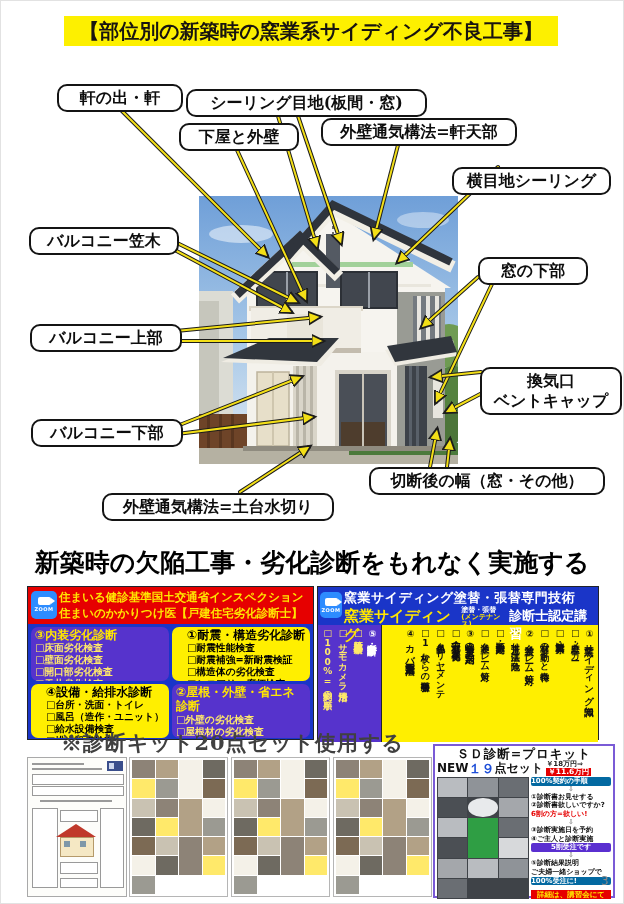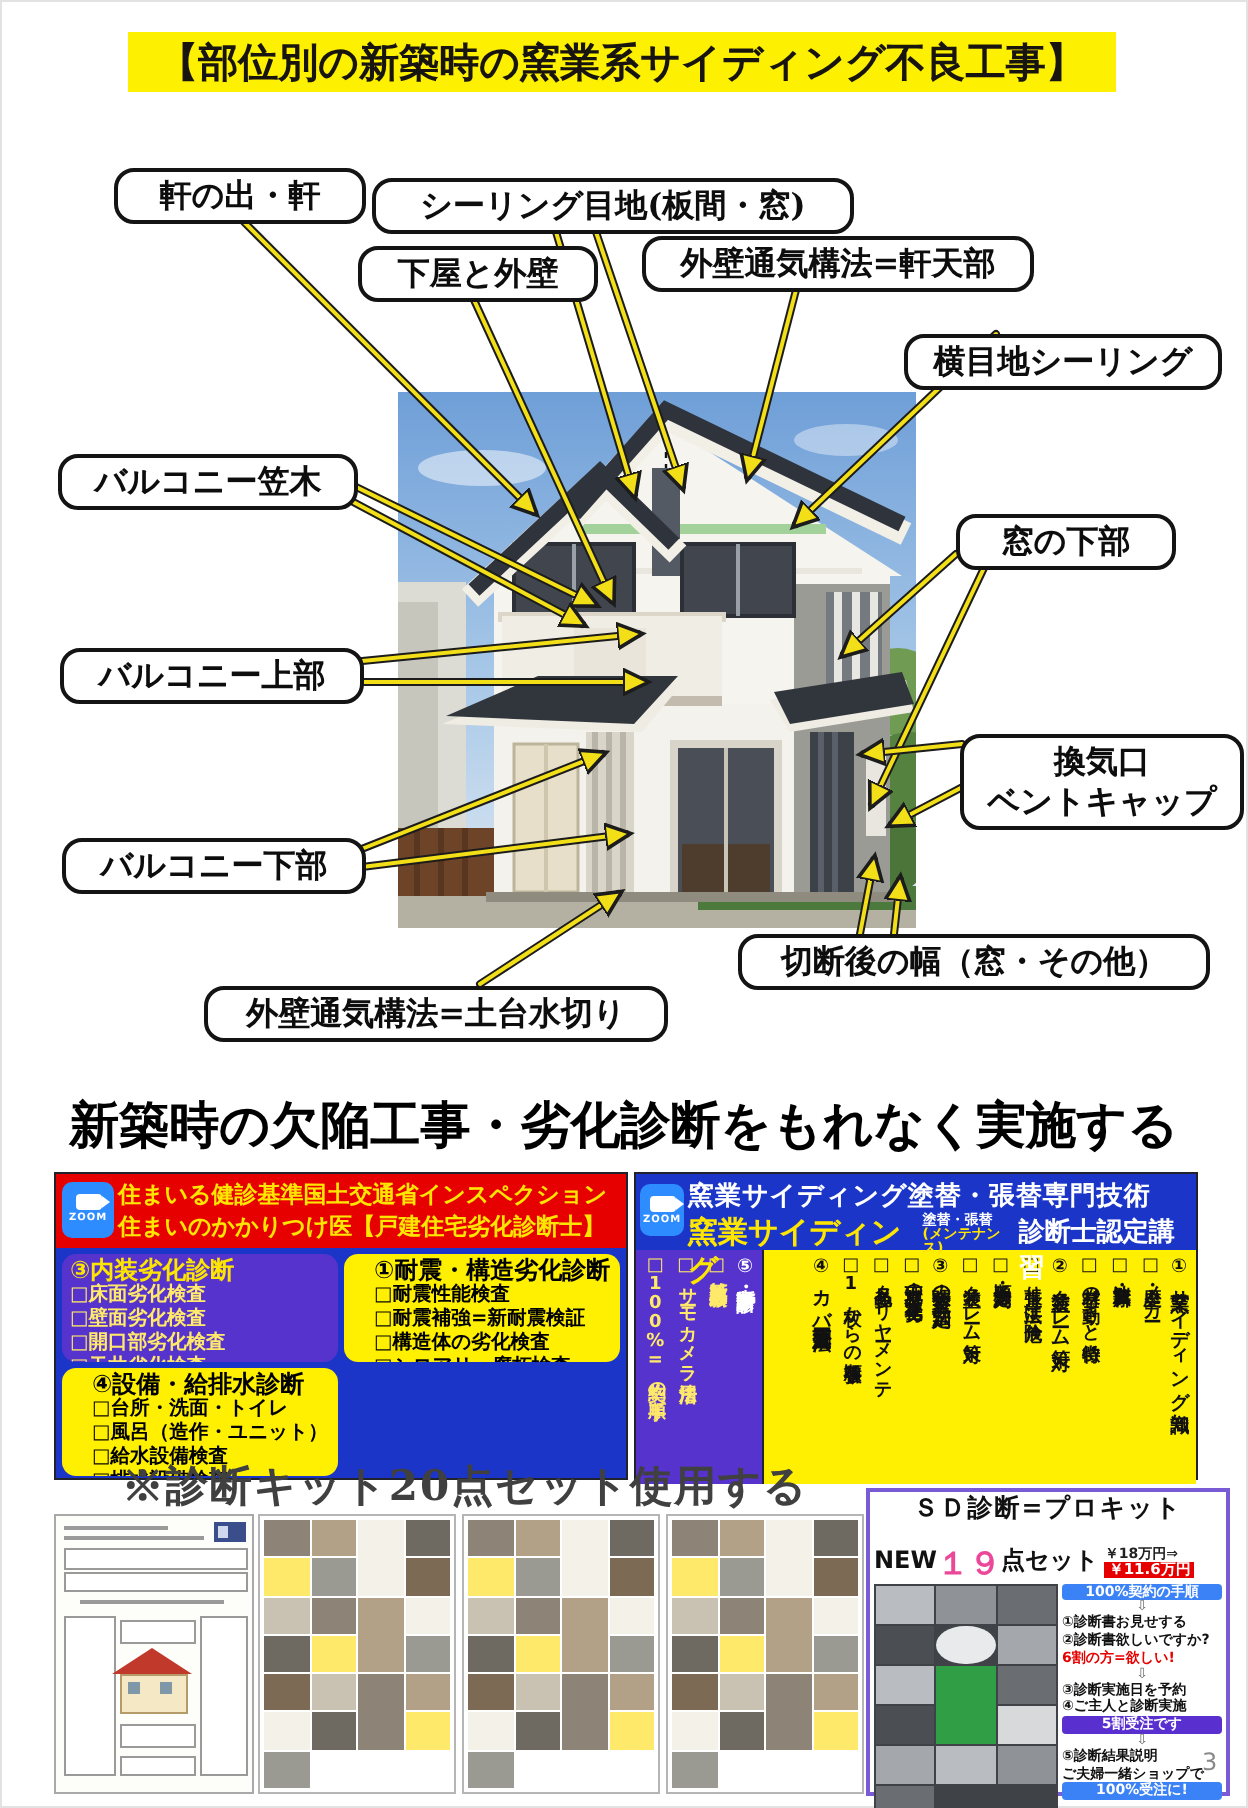--- a/index.html
+++ b/index.html
@@ -99,42 +99,42 @@
   .pstrip div:nth-child(8n+4){background:#6e6a61}
   .pstrip div:nth-child(8n+5){background:#ffe96a}
   .pstrip div:nth-child(8n+6){background:#9b9a92}
   .pstrip div:nth-child(8n+7){background:#7c6a54}
   .pstrip div:nth-child(8n){background:#c9c2b2}
   .pstrip div:nth-child(7n+3){grid-row:span 2;}
   
   .sd{position:absolute;left:433px;top:744px;width:182px;height:154px;background:#fff;
       border:2px solid #7a5bd6;box-sizing:border-box;z-index:3;padding:1px 2px;}
   .sd-t1{text-align:center;font-weight:800;font-size:12.5px;color:#111;letter-spacing:1px;line-height:1.1;}
-  .sd-t2{display:flex;align-items:flex-start;line-height:1.05;margin-top:13px;}
+  .sd-t2{display:flex;align-items:center;line-height:1.05;}
   .sd-new{font-weight:800;font-size:12px;color:#111;}
-  .sd-num{font-weight:800;font-size:16px;color:#ec4899;}
+  .sd-num{font-weight:800;font-size:13px;color:#1d4ed8;}
   .sd-suf{font-weight:800;font-size:12px;color:#111;}
   .sd-prices{margin-left:3px;display:flex;flex-direction:column;align-items:flex-start;}
   .sd-po{font-size:7px;color:#222;font-weight:700;}
   .sd-pn{font-size:7.5px;color:#fff;background:#e60000;font-weight:800;padding:0 2px;}
   .sd-body{display:flex;gap:2px;height:122px;margin-top:1px;}
   .sd-photo{flex:1;display:grid;grid-template-columns:repeat(3,1fr);grid-auto-rows:1fr;gap:1px;
       background:#3f4348;padding:1px;overflow:hidden;}
   .sd-photo div{min-height:0;}
   .sd-photo div:nth-child(6n+1){background:#b9bcc0}
   .sd-photo div:nth-child(6n+2){background:#8f9398}
   .sd-photo div:nth-child(6n+3){background:#6a6e73}
   .sd-photo div:nth-child(6n+4){background:#4b4f54}
   .sd-photo div:nth-child(6n+5){background:#d7d9db}
   .sd-photo div:nth-child(6n){background:#a4a7ab}
   .sd-photo div:nth-child(8){background:#2f9e44;grid-row:span 2;}
   .sd-photo div:nth-child(5){border-radius:50%;background:#e8eaec;}
   .sd-flow{width:80px;display:flex;flex-direction:column;align-items:stretch;}
   .sd-flow .f{font-size:7px;font-weight:700;color:#111;line-height:1.25;white-space:nowrap;}
-  .sd-flow .f.red-band{background:#3b82f6;color:#fff;text-align:center;border-radius:2px;}
+  .sd-flow .f.red-band{background:#0369a1;color:#fff;border-radius:2px;}
   .sd-flow .f.red-text{color:#e60000;}
   .sd-flow .f.purple-band{background:#5a2fd0;color:#fff;text-align:center;border-radius:2px;}
   .sd-flow .f.footer-band{background:#e60000;color:#ffe600;text-align:center;font-size:7.5px;margin-top:auto;}
   .sd-flow .arr{font-size:7px;color:#666;text-align:center;line-height:1;}
   
   .pagenum{position:absolute;left:601px;top:874px;color:#8a8a8a;font-size:12px;z-index:3;}
 </style>
 </head>
 <body>
 
@@ -308,20 +308,27 @@
         <div class="sb-item">□構造体の劣化検査</div>
         <div class="sb-item">□シロアリ・腐朽検査</div>
       </div>
       <div class="subbox sb-yellow">
         <div class="sb-title">④設備・給排水診断</div>
         <div class="sb-item">□台所・洗面・トイレ</div>
         <div class="sb-item">□風呂（造作・ユニット）</div>
         <div class="sb-item">□給水設備検査</div>
         <div class="sb-item">□排水設備検査</div>
       </div>
+      <div class="subbox sb-purple">
+        <div class="sb-title">②屋根・外壁・省エネ診断</div>
+        <div class="sb-item">□外壁の劣化検査</div>
+        <div class="sb-item">□屋根材の劣化検査</div>
+        <div class="sb-item">□開口部劣化検査</div>
+
+      </div>
     </div>
   </div>
 
   <div class="panel panel-right">
     <div class="p-head p-head-right">
       <span class="zoom-badge small">
         <span class="cam"></span>
         <span class="zt">ZOOM</span>
       </span>
       <div class="phr1">窯業サイディング塗替・張替専門技術</div>

